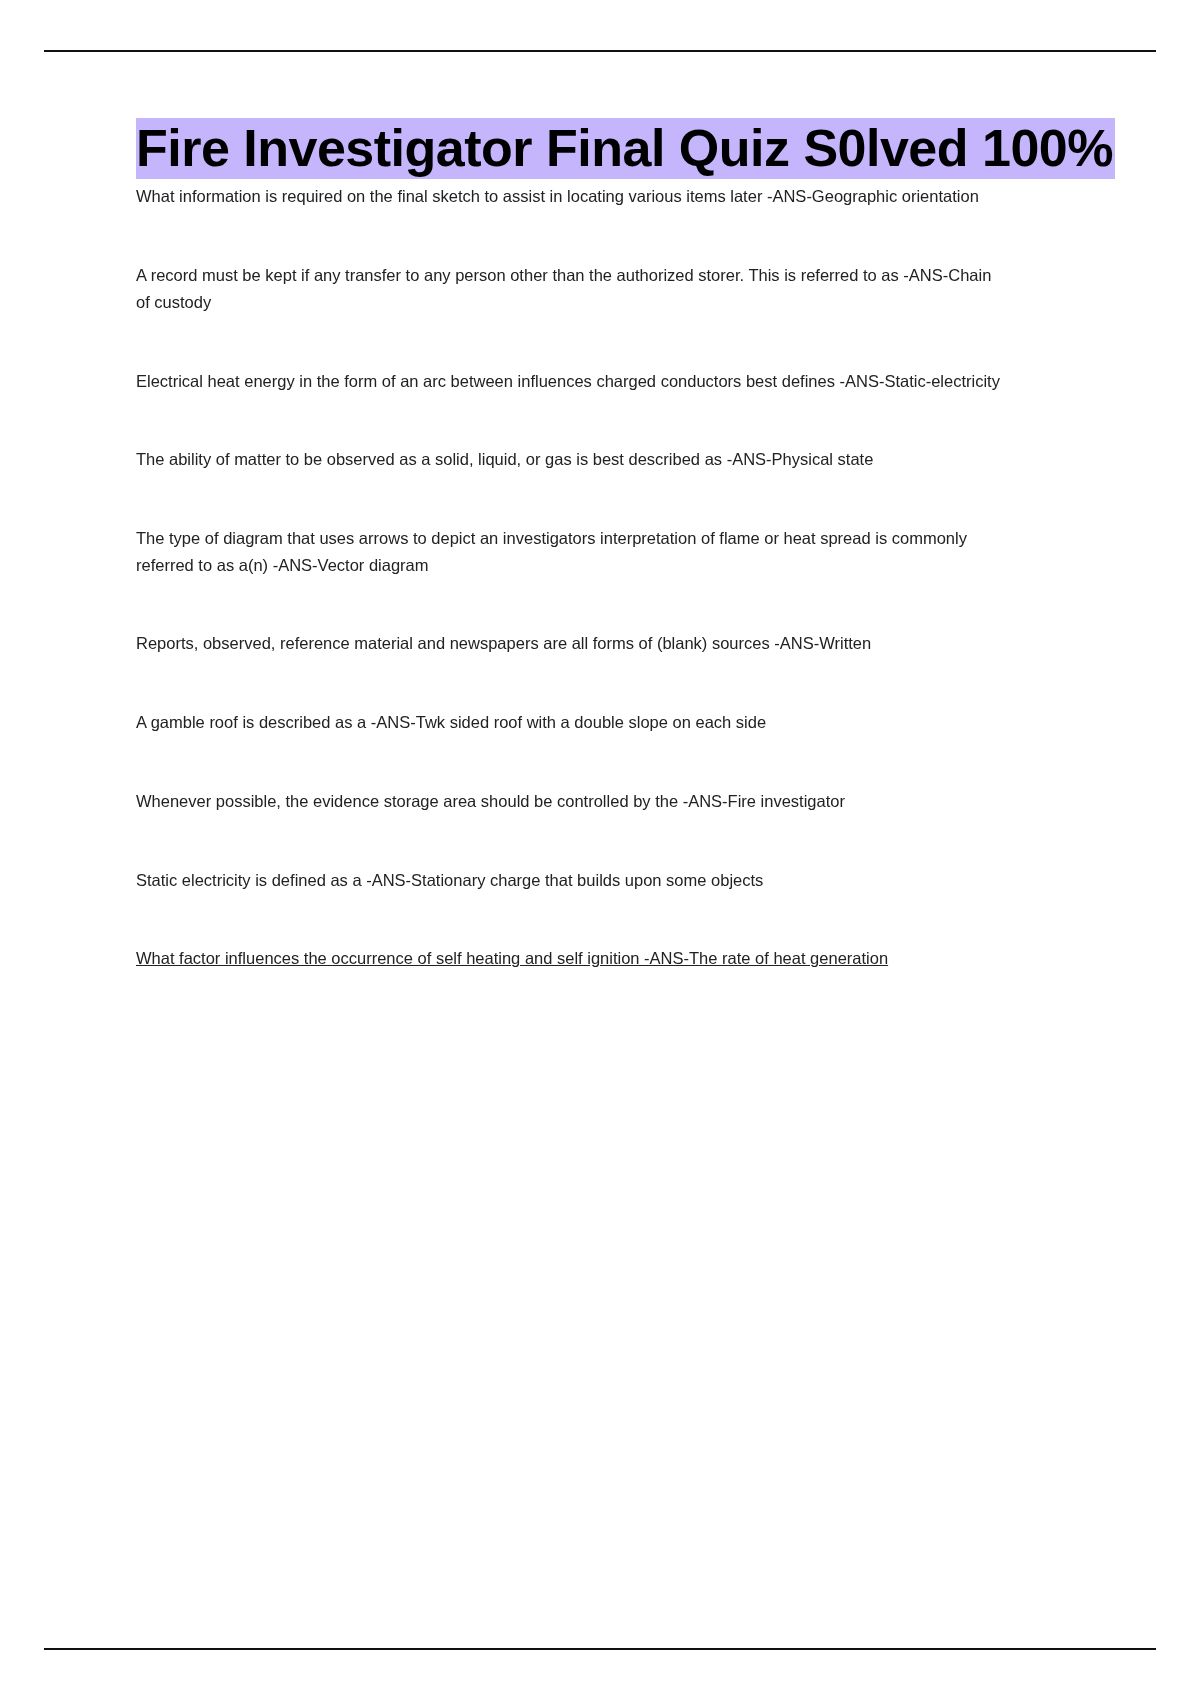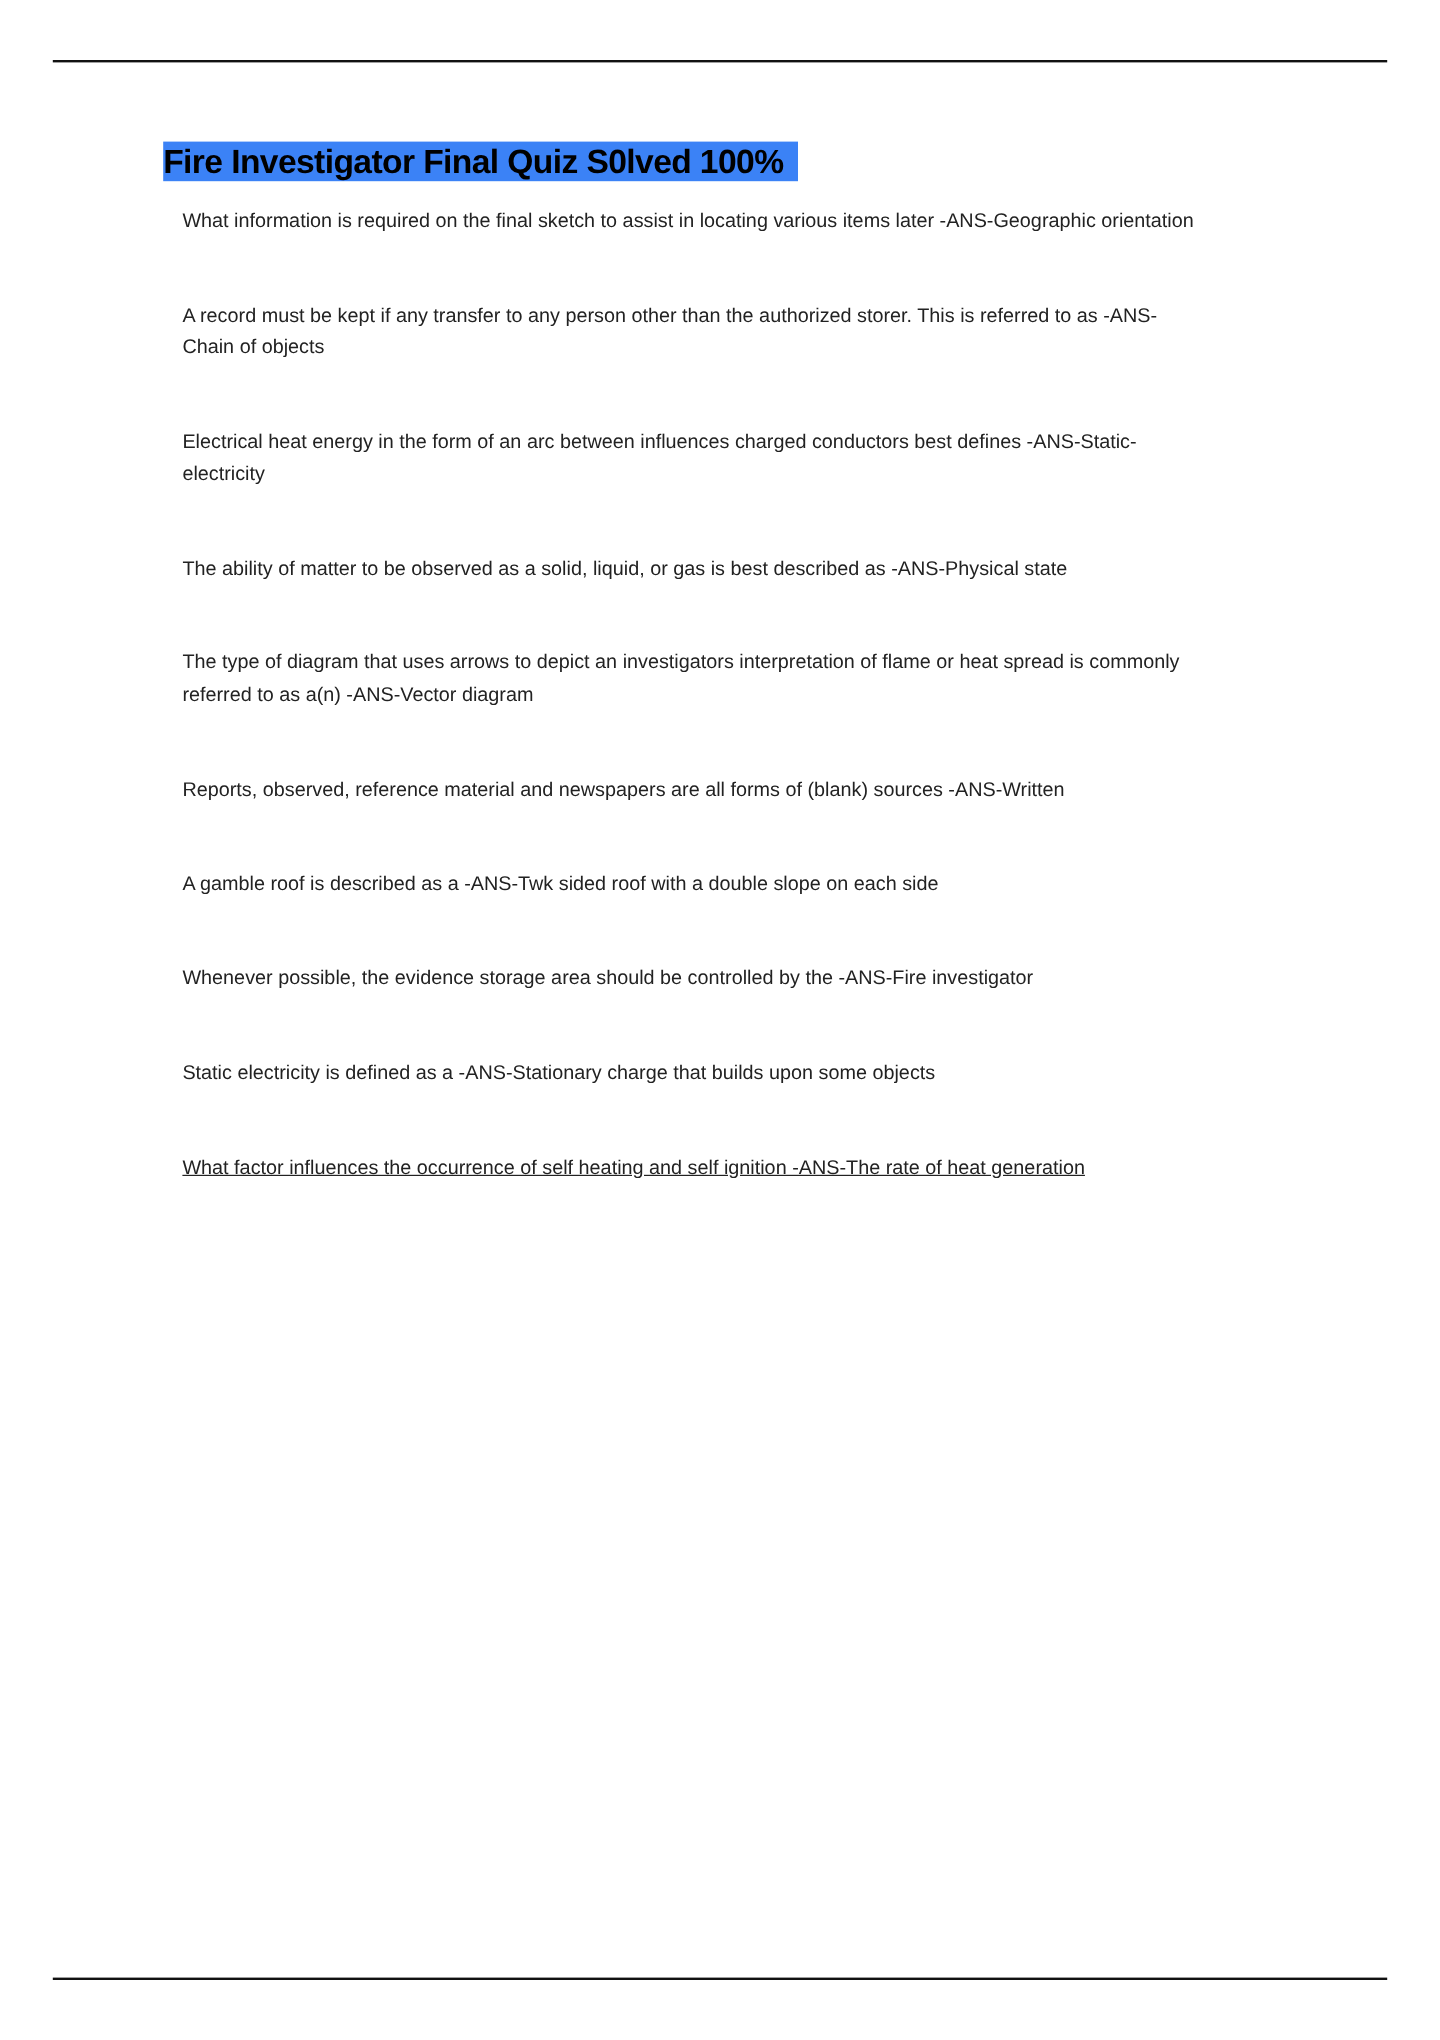--- a/index.html
+++ b/index.html
@@ -32,33 +32,33 @@
 
   .content {
     position: absolute;
     left: 136px;
     top: 118px;
     width: 880px;
   }
 
   .doc-title {
     display: inline-block;
-    font-size: 28px;
+    font-size: 52px;
     font-weight: bold;
     line-height: 1.18;
     letter-spacing: -0.5px;
-    background: #3b82f6;
+    background: #c4b5fd;
     color: #000000;
     margin: 0 0 4px 0;
-    padding: 0 12px 0 0;
+    padding: 0 2px 0 0;
     white-space: nowrap;
   }
 
   .qa-list {
-    margin: 16px;
+    margin: 0;
     padding: 0;
     list-style: none;
   }
   .qa-item {
     font-size: 16.5px;
     line-height: 1.62;
     color: #222222;
     margin: 0 0 52px 0;
     max-width: 872px;
   }
@@ -75,21 +75,21 @@
 
 <div class="page">
 
   <div class="rule rule-top"></div>
 
   <div class="content">
     <h1 class="doc-title">Fire Investigator Final Quiz S0lved 100%</h1>
 
     <ul class="qa-list">
       <li class="qa-item first">What information is required on the final sketch to assist in locating various items later -ANS-Geographic orientation</li>
-      <li class="qa-item">A record must be kept if any transfer to any person other than the authorized storer. This is referred to as -ANS-Chain of objects</li>
+      <li class="qa-item">A record must be kept if any transfer to any person other than the authorized storer. This is referred to as -ANS-Chain of custody</li>
       <li class="qa-item">Electrical heat energy in the form of an arc between influences charged conductors best defines -ANS-Static-electricity</li>
       <li class="qa-item">The ability of matter to be observed as a solid, liquid, or gas is best described as -ANS-Physical state</li>
       <li class="qa-item">The type of diagram that uses arrows to depict an investigators interpretation of flame or heat spread is commonly referred to as a(n) -ANS-Vector diagram</li>
       <li class="qa-item">Reports, observed, reference material and newspapers are all forms of (blank) sources -ANS-Written</li>
       <li class="qa-item">A gamble roof is described as a -ANS-Twk sided roof with a double slope on each side</li>
       <li class="qa-item">Whenever possible, the evidence storage area should be controlled by the -ANS-Fire investigator</li>
       <li class="qa-item">Static electricity is defined as a -ANS-Stationary charge that builds upon some objects</li>
       <li class="qa-item">What factor influences the occurrence of self heating and self ignition -ANS-The rate of heat generation</li>
     </ul>
   </div>

